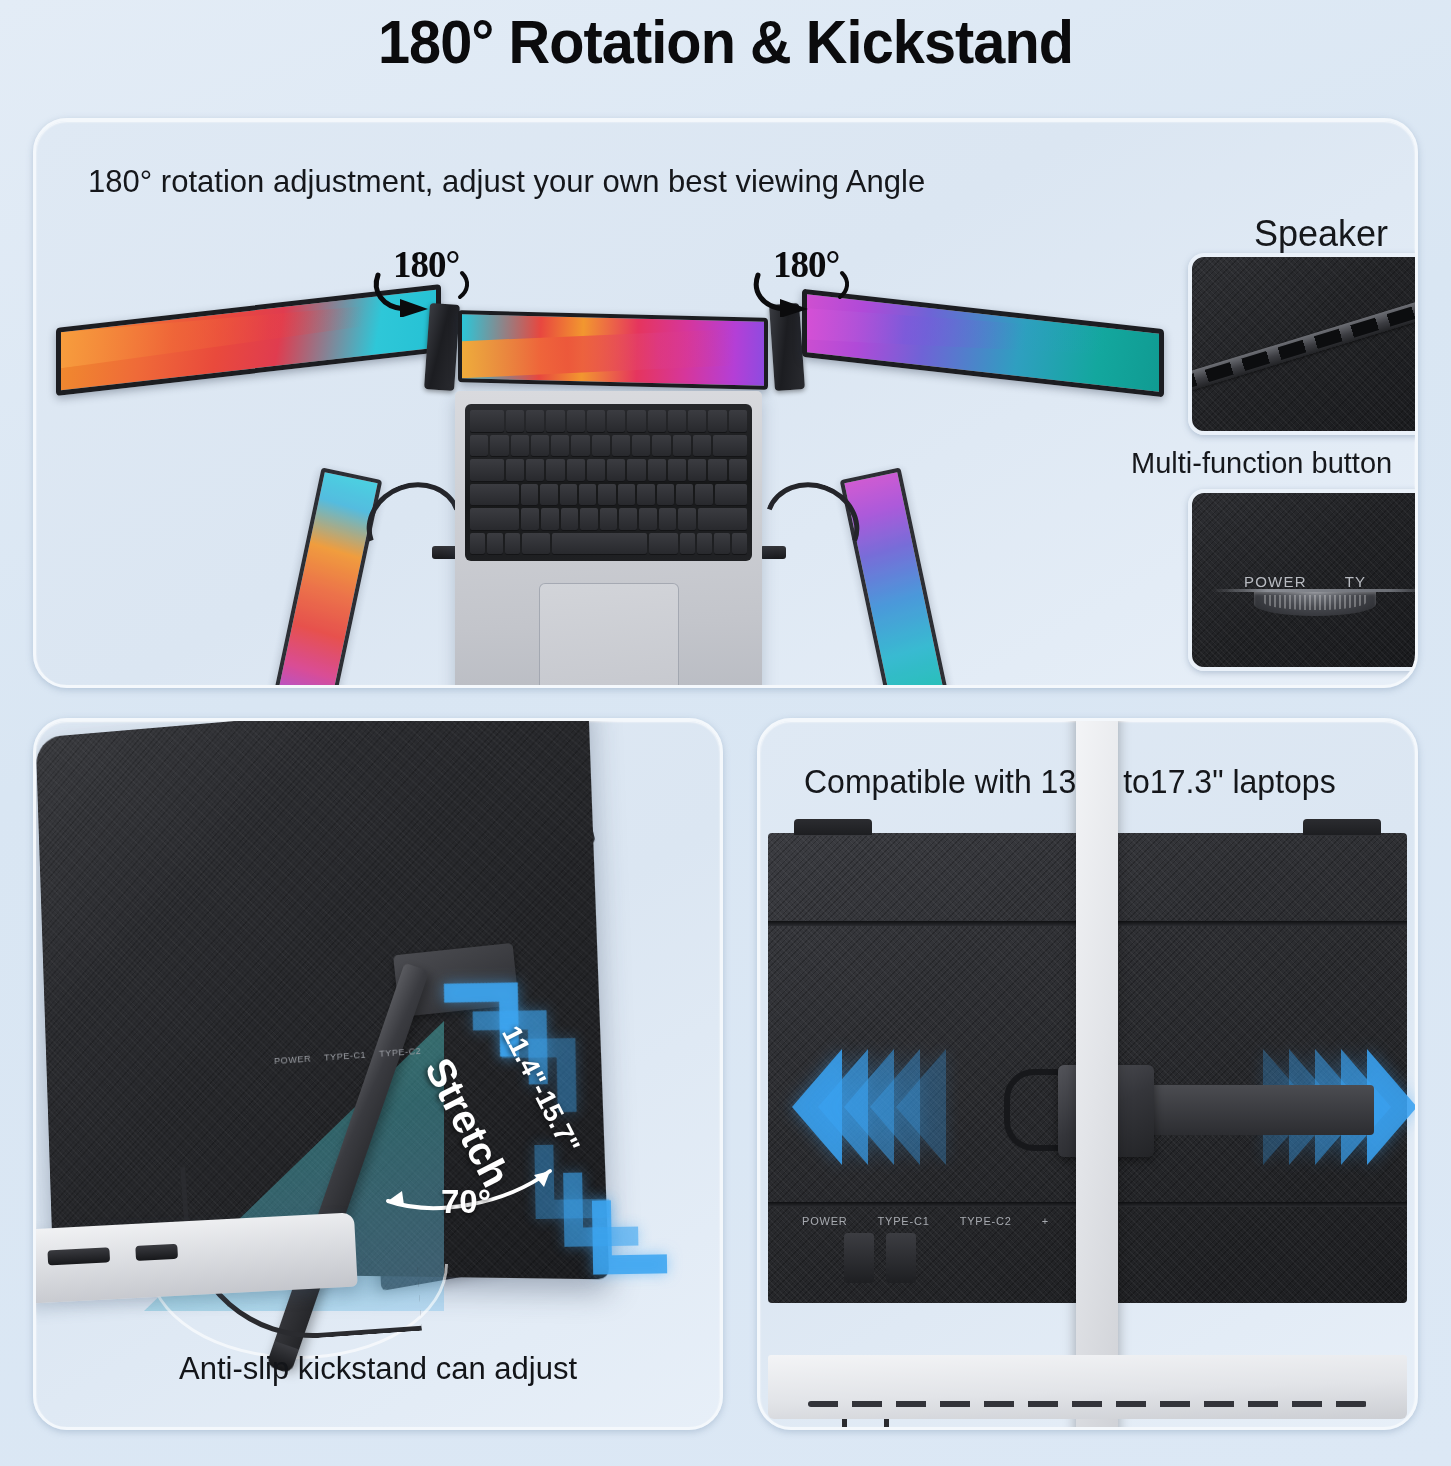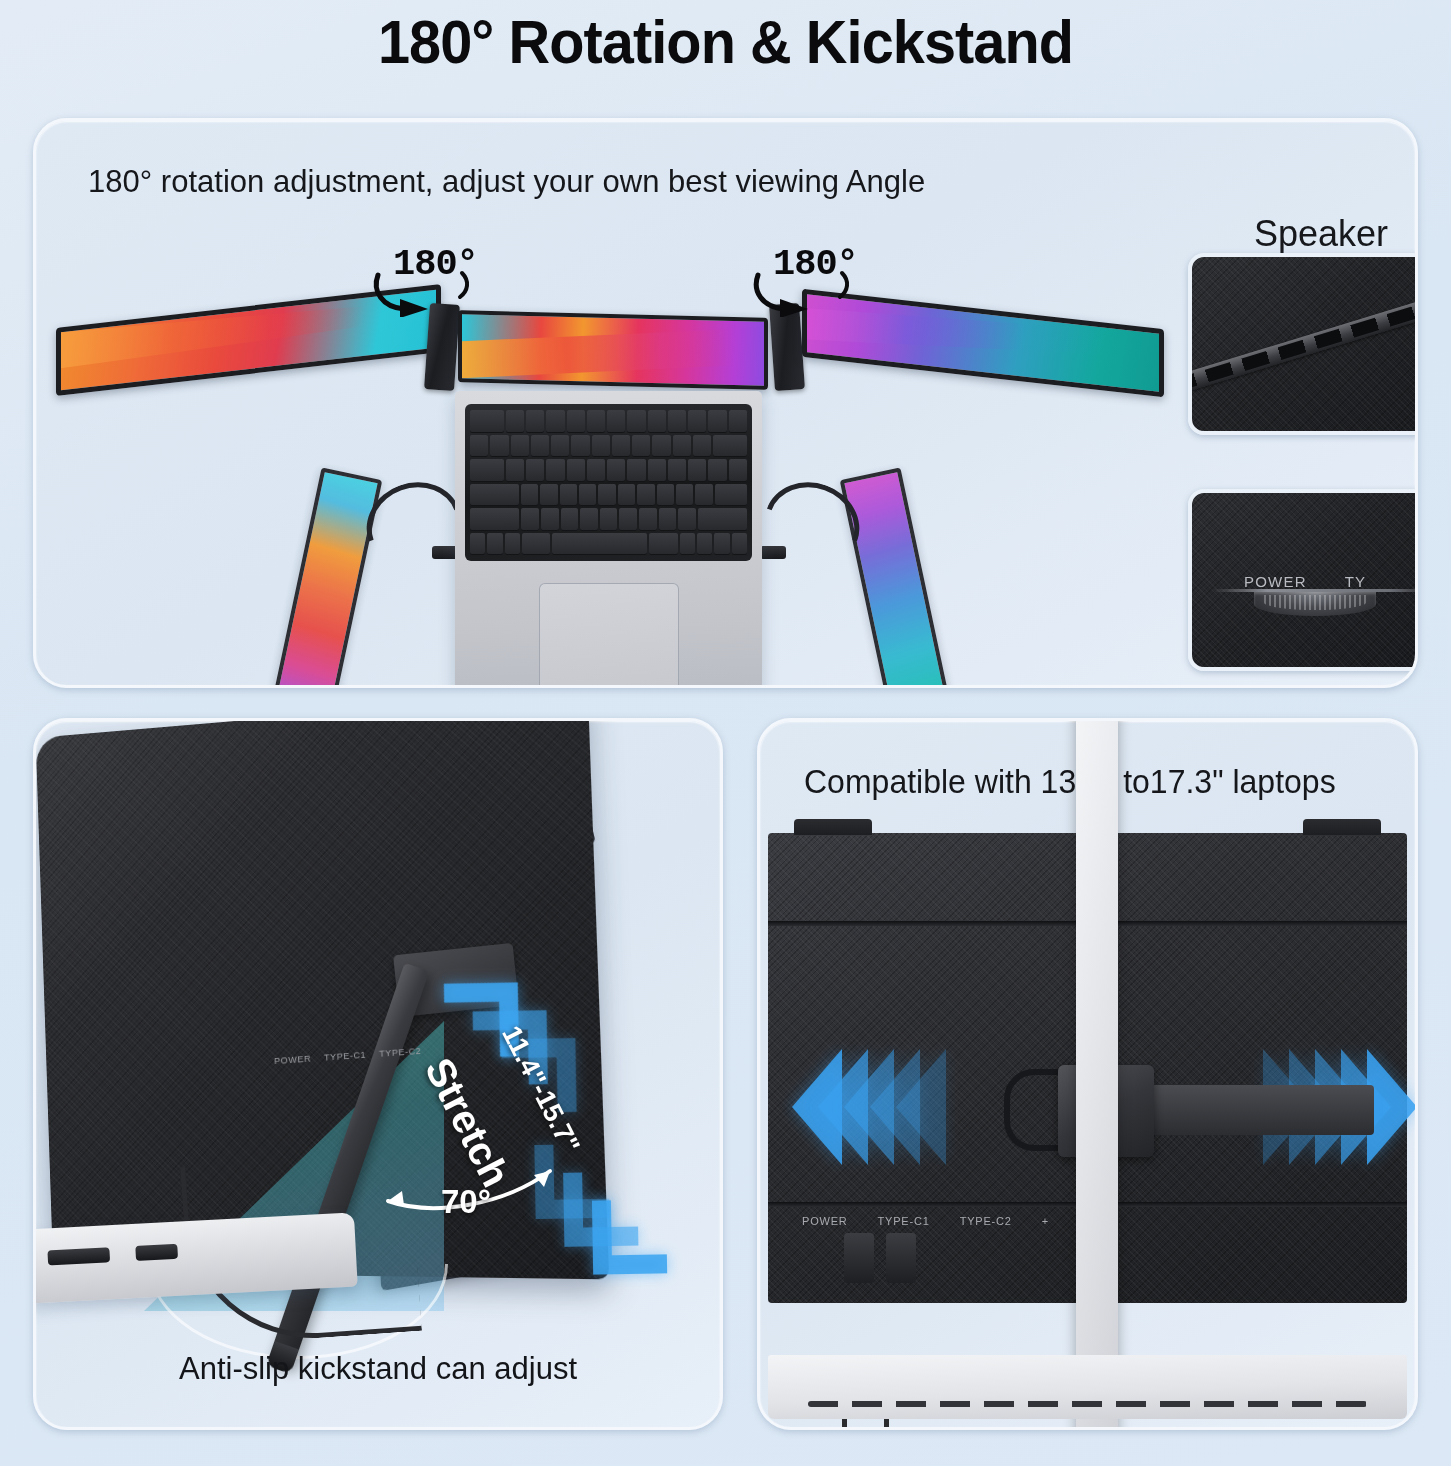--- a/index.html
+++ b/index.html
@@ -180,21 +180,21 @@
   #plug-left  { left: 396px; top: 425px; }
   #plug-right { left: 724px; top: 425px; }
 
   
   .rot-label {
     position: absolute;
     font-size: 37px;
     font-weight: bold;
     color: #0b0b0d;
     letter-spacing: -1px;
-    font-family: Liberation Mono, monospace;
+    font-family: Liberation Serif, serif;
   }
   #rot-label-left  { left: 357px; top: 122px; }
   #rot-label-right { left: 737px; top: 122px; }
   .rot-arrow { position: absolute; width: 110px; height: 48px; }
   #rot-arrow-left  { left: 334px; top: 148px; }
   #rot-arrow-right { left: 714px; top: 148px; }
 
   
   .detail-label {
     position: absolute;
@@ -606,20 +606,21 @@
     </svg>
 
     <div class="detail-label" id="speaker-label">Speaker</div>
     <div class="detail-thumb" id="speaker-thumb">
       <div class="mesh"></div>
       <div id="speaker-grille">
         <div id="speaker-slots"></div>
       </div>
     </div>
 
+    <div class="detail-label" id="mfbutton-label">Multi-function button</div>
     <div class="detail-thumb" id="mfbutton-thumb">
       <div class="mesh"></div>
       <div id="mf-port-row">
         <span>POWER</span>
         <span>TY</span>
       </div>
       <div id="mf-ledge"></div>
       <div id="mf-knob"></div>
     </div>
 

